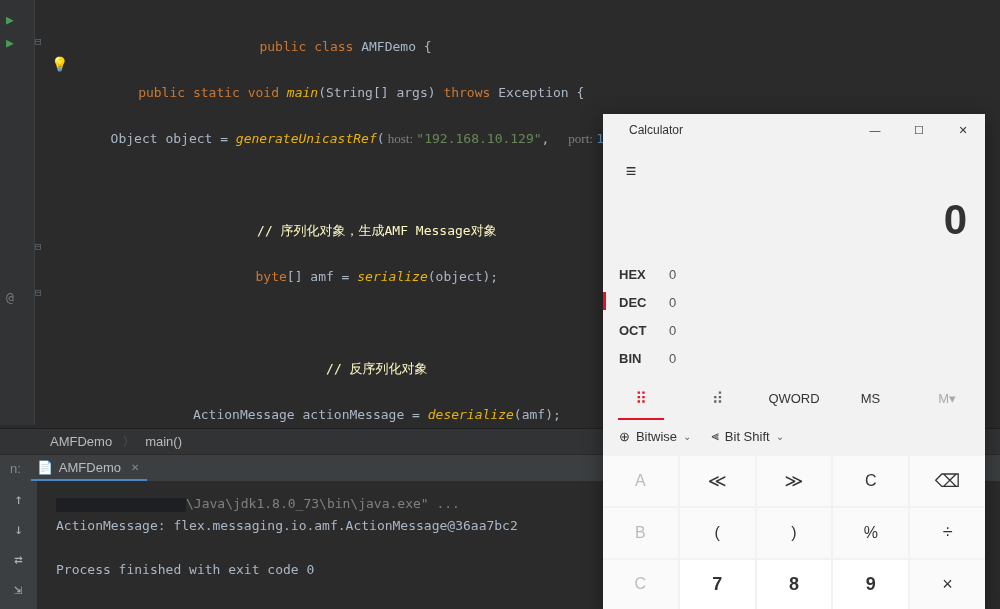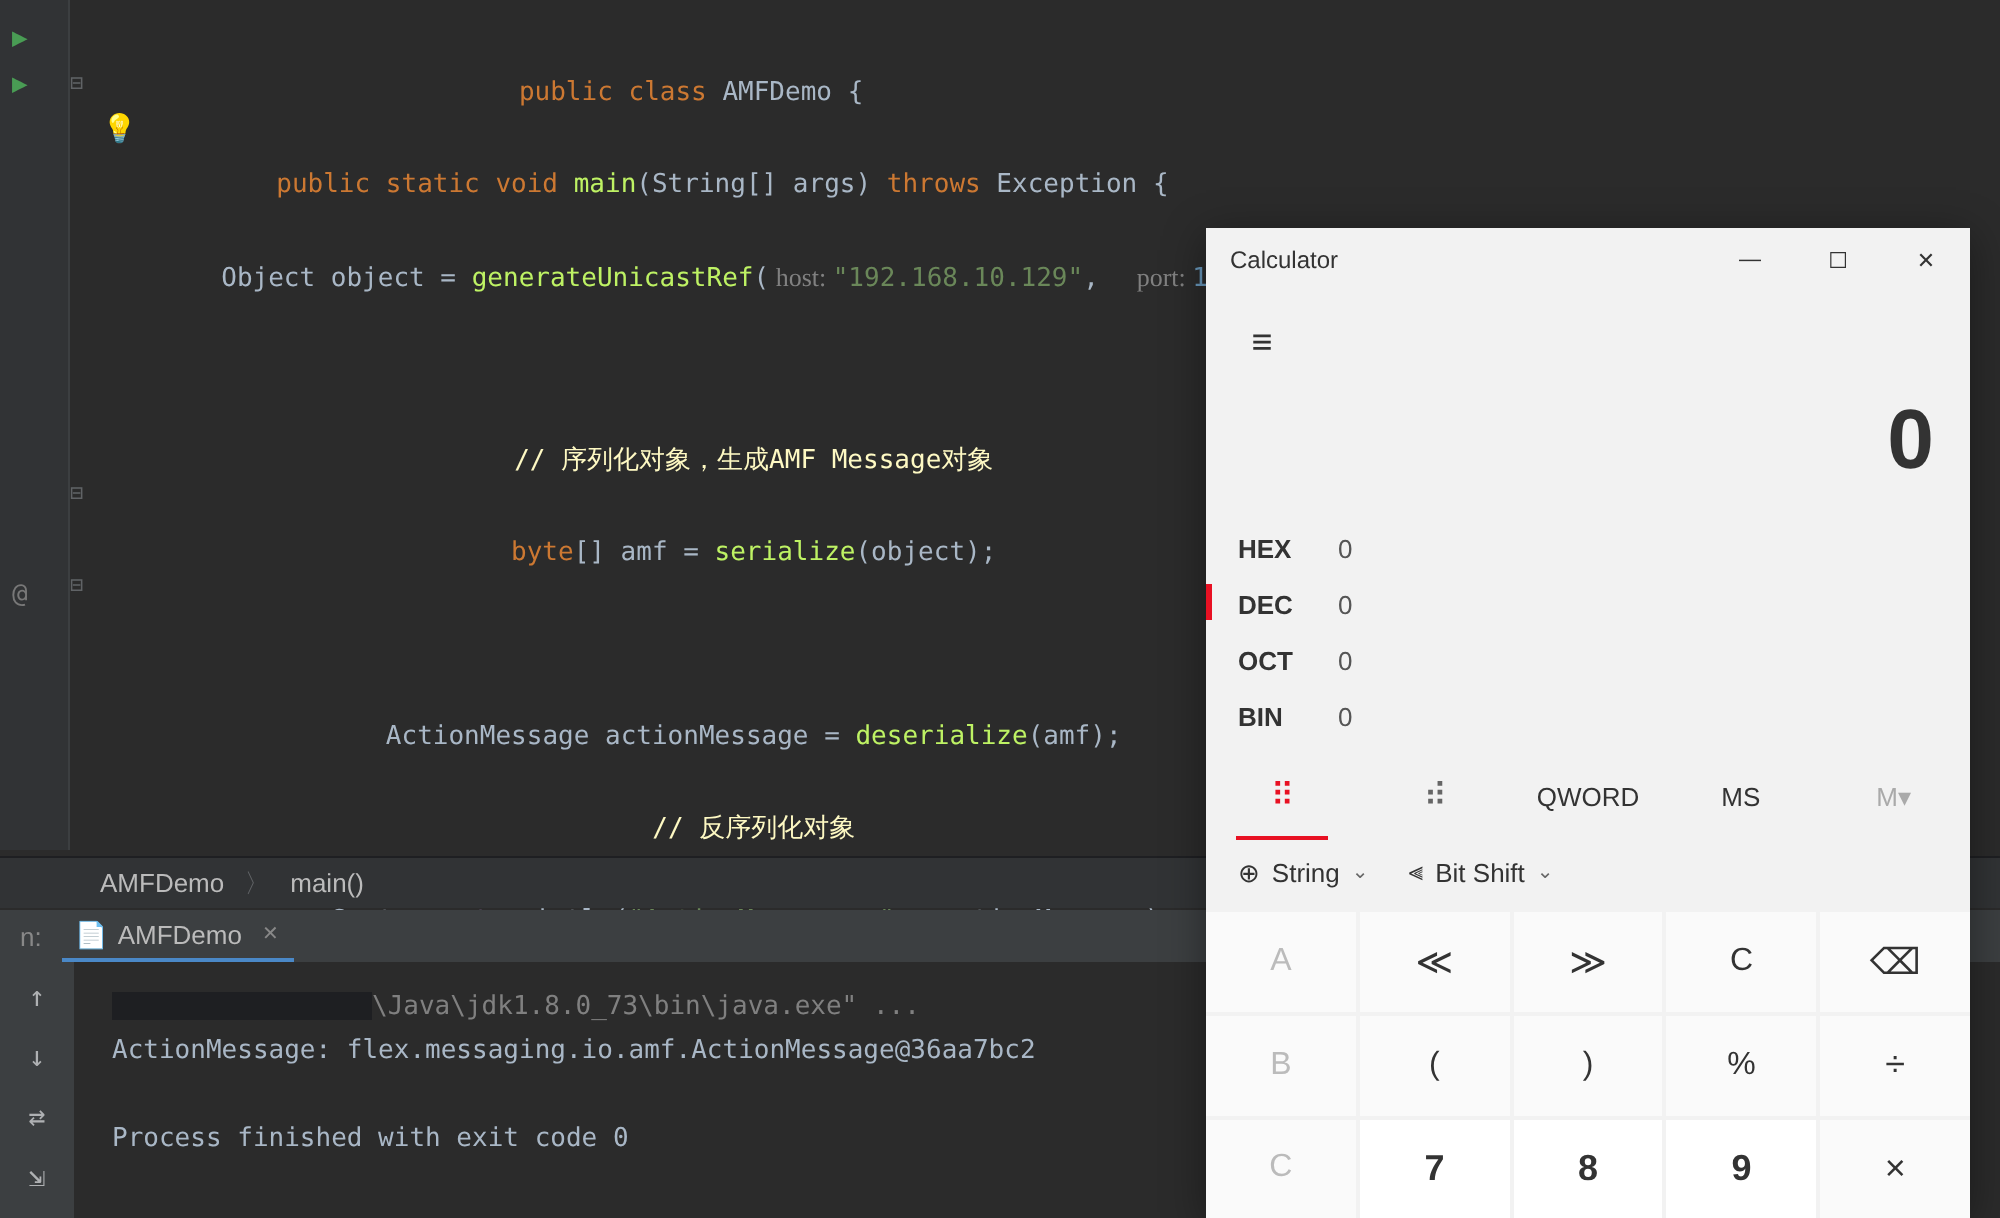--- a/index.html
+++ b/index.html
@@ -50,21 +50,21 @@
       left: 48px;
       top: 12px;
       font-size: 13px;
       line-height: 23px;
       white-space: pre;
     }
     .code-line { height: 23px; text-align: center; }
     
     .kw { color: #cc7832; }
     .cls { color: #a9b7c6; }
-    .fn { color: #bef264; }
+    .fn { color: #eab308; font-style: italic; }
     .param { color: #808080; font-family: Liberation Serif, serif; }
     .str { color: #6a8759; }
     .num { color: #6897bb; }
     .cmt { color: #fef9c3; }
     .field { color: #9876aa; font-style: italic; }
     .hl-public { background: #515b43; }
     
     
     .breadcrumb {
       position: absolute;
@@ -172,21 +172,21 @@
       background: #f2f2f2;
       box-shadow: 0 4px 20px rgba(0,0,0,0.4);
       font-family: 'Segoe UI', -apple-system, sans-serif;
       display: flex;
       flex-direction: column;
     }
     .calc-titlebar {
       height: 32px;
       display: flex;
       align-items: center;
-      padding-left: 12px;
+      padding-left: 26px;
     }
     .calc-title {
       font-size: 12px;
       color: #333;
       flex: 1;
     }
     .calc-win-btn {
       width: 44px;
       height: 32px;
       display: flex;
@@ -321,22 +321,22 @@
 </div>
 
 <div class="code-area">
 <div class="code-line"><span class="kw">public class</span> <span class="cls">AMFDemo</span> {</div>
 <div class="code-line">    <span class="kw">public static void</span> <span class="fn">main</span><span>(String[] args) </span><span class="kw">throws</span><span> Exception {</span></div>
 <div class="code-line"><span>        Object object = </span><span class="fn">generateUnicastRef</span><span>(</span><span class="param"> host: </span><span class="str">"192.168.10.129"</span><span>,  </span><span class="param"> port: </span><span class="num">1234</span><span>);</span></div>
 <div class="code-line"></div>
 <div class="code-line cmt">        // 序列化对象，生成AMF Message对象</div>
 <div class="code-line"><span class="kw">        byte</span><span>[] amf = </span><span class="fn">serialize</span><span>(object);</span></div>
 <div class="code-line"></div>
+<div class="code-line cmt">        // 反序列化对象</div>
 <div class="code-line"><span>        ActionMessage actionMessage = </span><span class="fn">deserialize</span><span>(amf);</span></div>
-<div class="code-line cmt">        // 反序列化对象</div>
 <div class="code-line"><span>        System.</span><span class="field">out</span><span>.println(</span><span class="str">"ActionMessage: "</span><span> + actionMessage);</span></div>
 <div class="code-line">    }</div>
 <div class="code-line"></div>
 <div class="code-line">    <span class="kw hl-public">public</span><span class="kw"> static </span><span>Object </span><span class="fn">generateUnicastRef</span><span>(String host, </span><span class="kw">int</span><span> port) {</span></div>
 
 
 
 
 
 </div>
@@ -406,21 +406,21 @@
     <div class="calc-mode-tab">
         <span class="icon grey">⠾</span>
       </div>
     <div class="calc-mode-tab">QWORD</div>
     <div class="calc-mode-tab">MS</div>
     <div class="calc-mode-tab disabled">M▾</div>
   </div>
   <div class="calc-toggles">
     <div class="calc-toggle">
       <span>⊕</span>
-      <span>String</span>
+      <span>Bitwise</span>
       <span class="toggle-chevron">⌄</span>
     </div>
     <div class="calc-toggle">
       <span>⫷</span>
       <span>Bit Shift</span>
       <span class="toggle-chevron">⌄</span>
     </div>
   </div>
   <div class="calc-grid">
     <div class="calc-btn dim">A</div>

